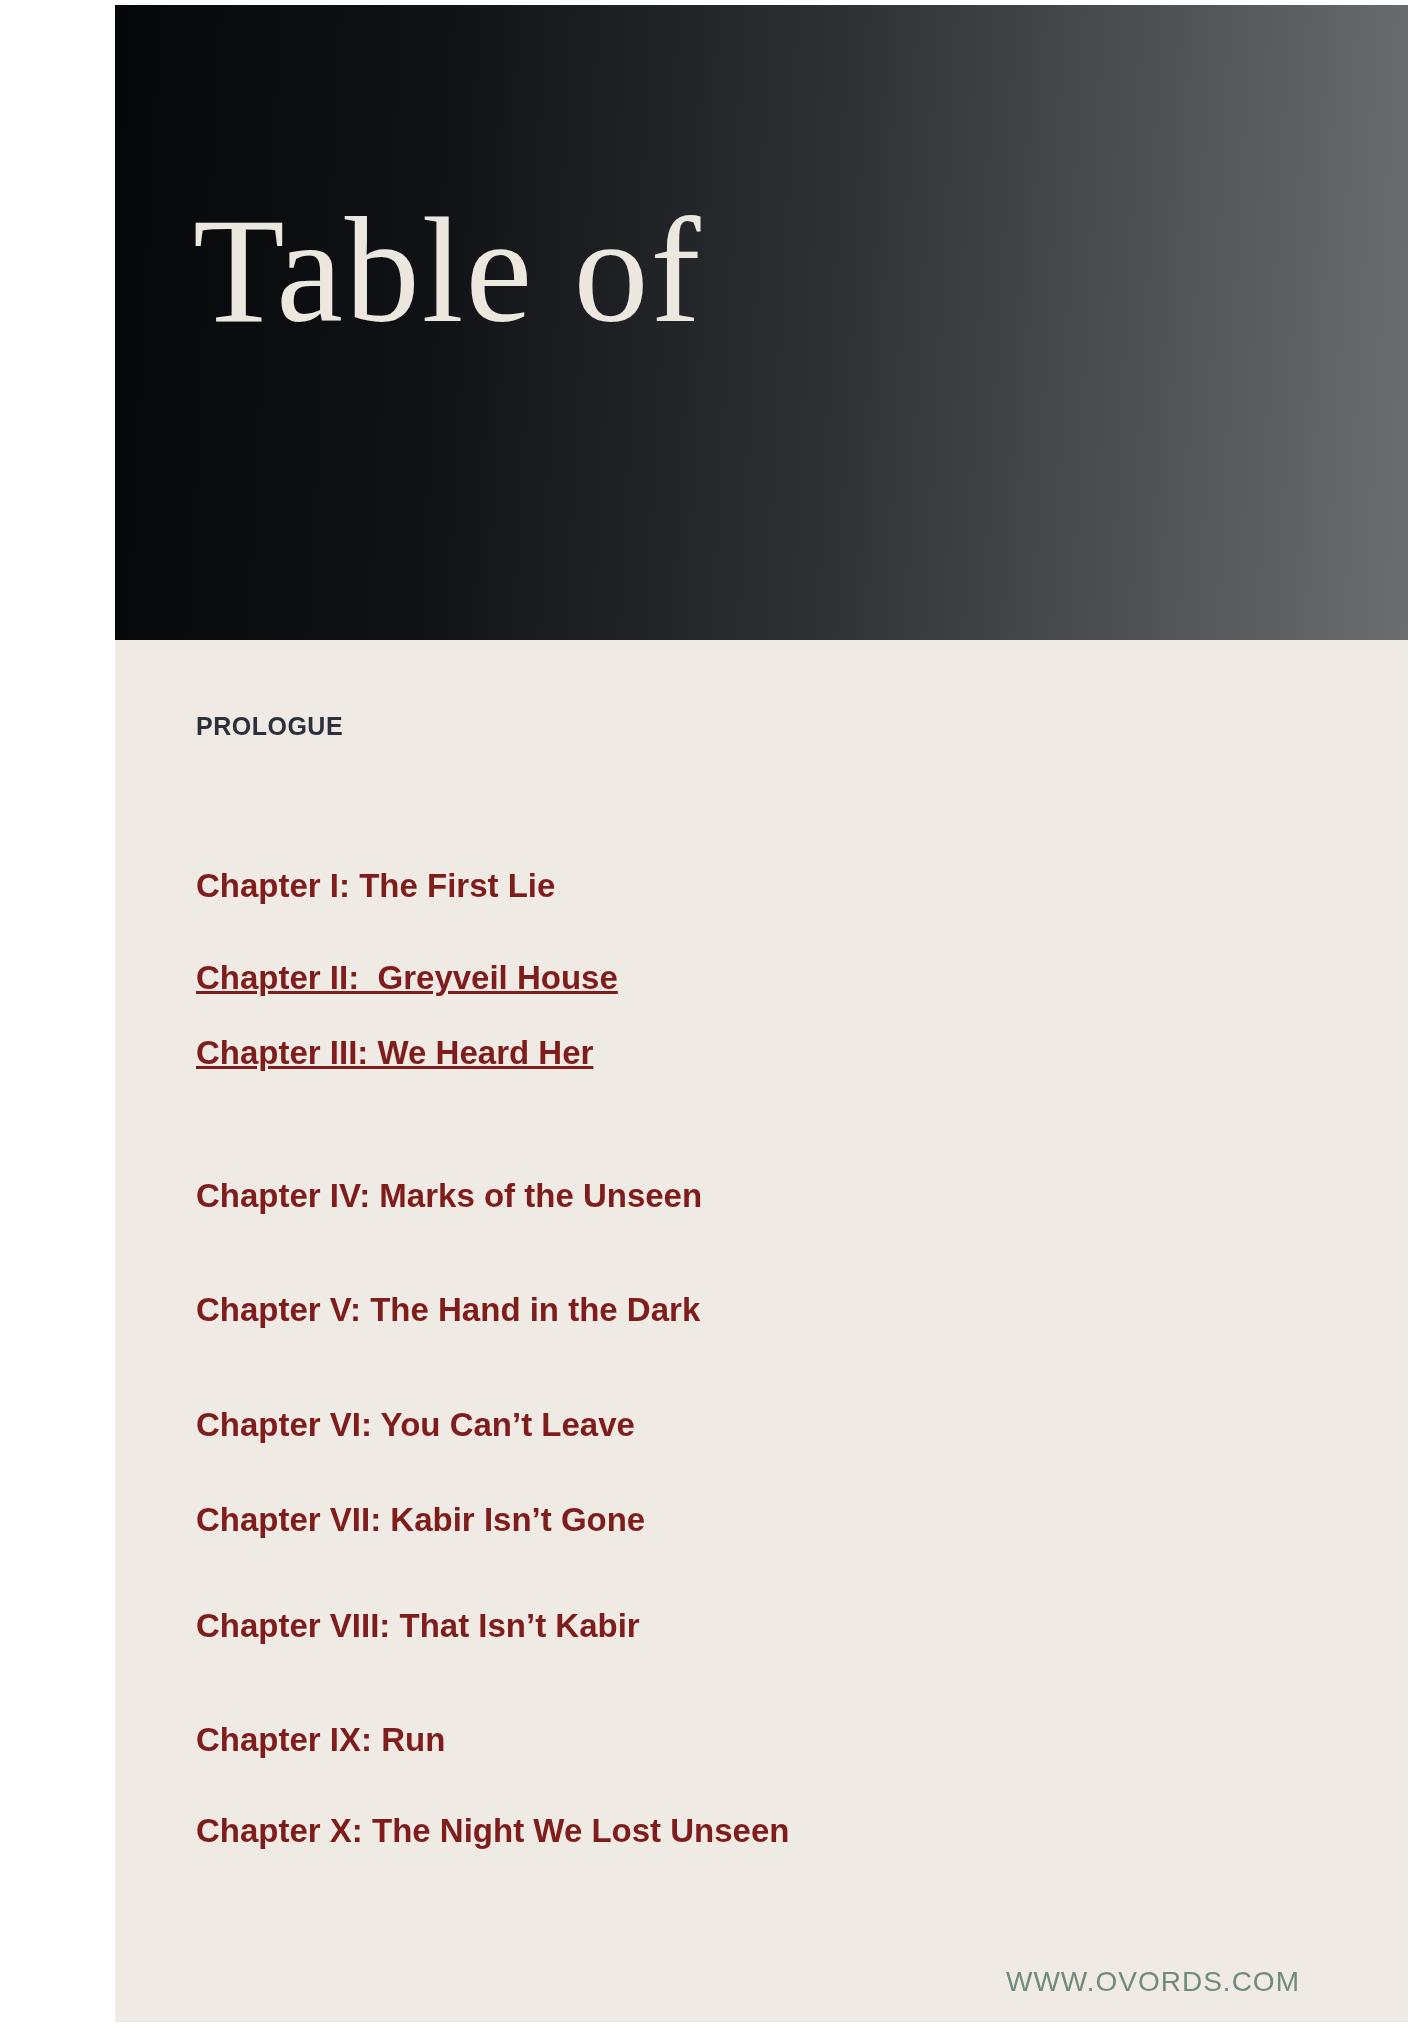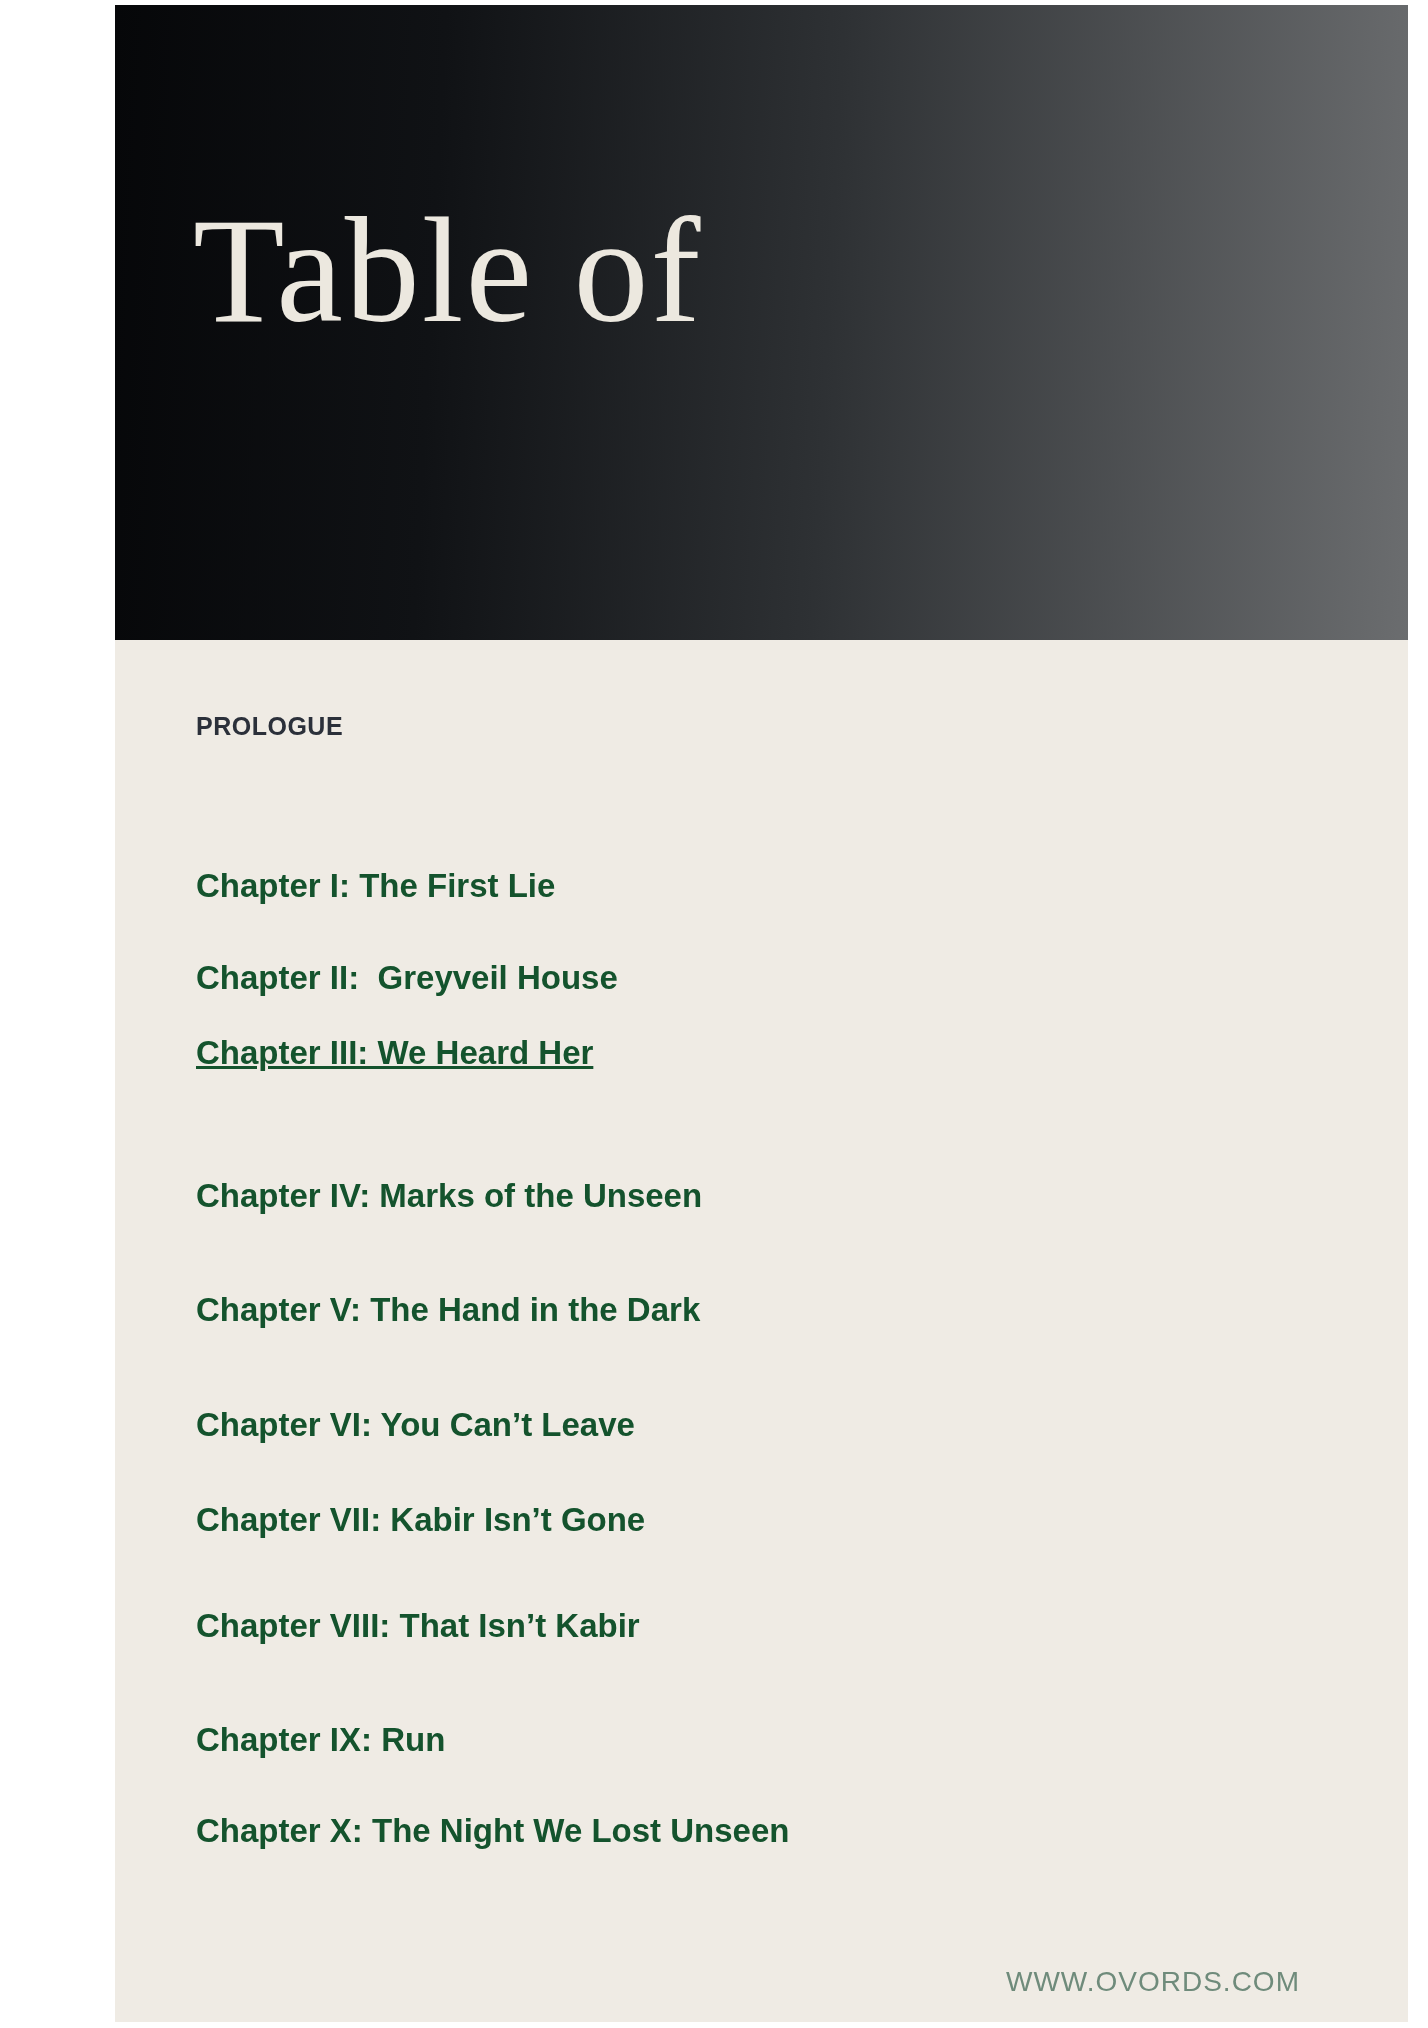--- a/index.html
+++ b/index.html
@@ -51,21 +51,21 @@
     letter-spacing: 0.5px;
     color: #2b303a;
     white-space: pre;
   }
   .chapter {
     position: absolute;
     left: 81px;
     font-size: 33px;
     font-weight: 700;
     line-height: 33px;
-    color: #14532d;
+    color: #7f1d1d;
     white-space: pre;
   }
   .site-url {
     position: absolute;
     left: 891px;
     top: 1962px;
     font-size: 28px;
     font-weight: 400;
     line-height: 30px;
     letter-spacing: 1px;
@@ -82,21 +82,21 @@
     <h1 class="toc-title">
       <span>Table of</span>
     </h1>
   </header>
 
   <main>
     <div class="prologue">PROLOGUE</div>
 
     <div id="chapter-list">
         <div class="chapter" style="top: 864px;">Chapter I: The First Lie</div>
-        <div class="chapter" style="top: 956px;">Chapter II:  Greyveil House</div>
+        <div class="chapter" style="top: 956px; text-decoration: underline;">Chapter II:  Greyveil House</div>
         <div class="chapter" style="top: 1031px; text-decoration: underline;">Chapter III: We Heard Her</div>
         <div class="chapter" style="top: 1174px;">Chapter IV: Marks of the Unseen</div>
         <div class="chapter" style="top: 1288px;">Chapter V: The Hand in the Dark</div>
         <div class="chapter" style="top: 1403px;">Chapter VI: You Can’t Leave</div>
         <div class="chapter" style="top: 1498px;">Chapter VII: Kabir Isn’t Gone</div>
         <div class="chapter" style="top: 1604px;">Chapter VIII: That Isn’t Kabir</div>
         <div class="chapter" style="top: 1718px;">Chapter IX: Run</div>
         <div class="chapter" style="top: 1809px;">Chapter X: The Night We Lost Unseen</div>
       </div>
 

